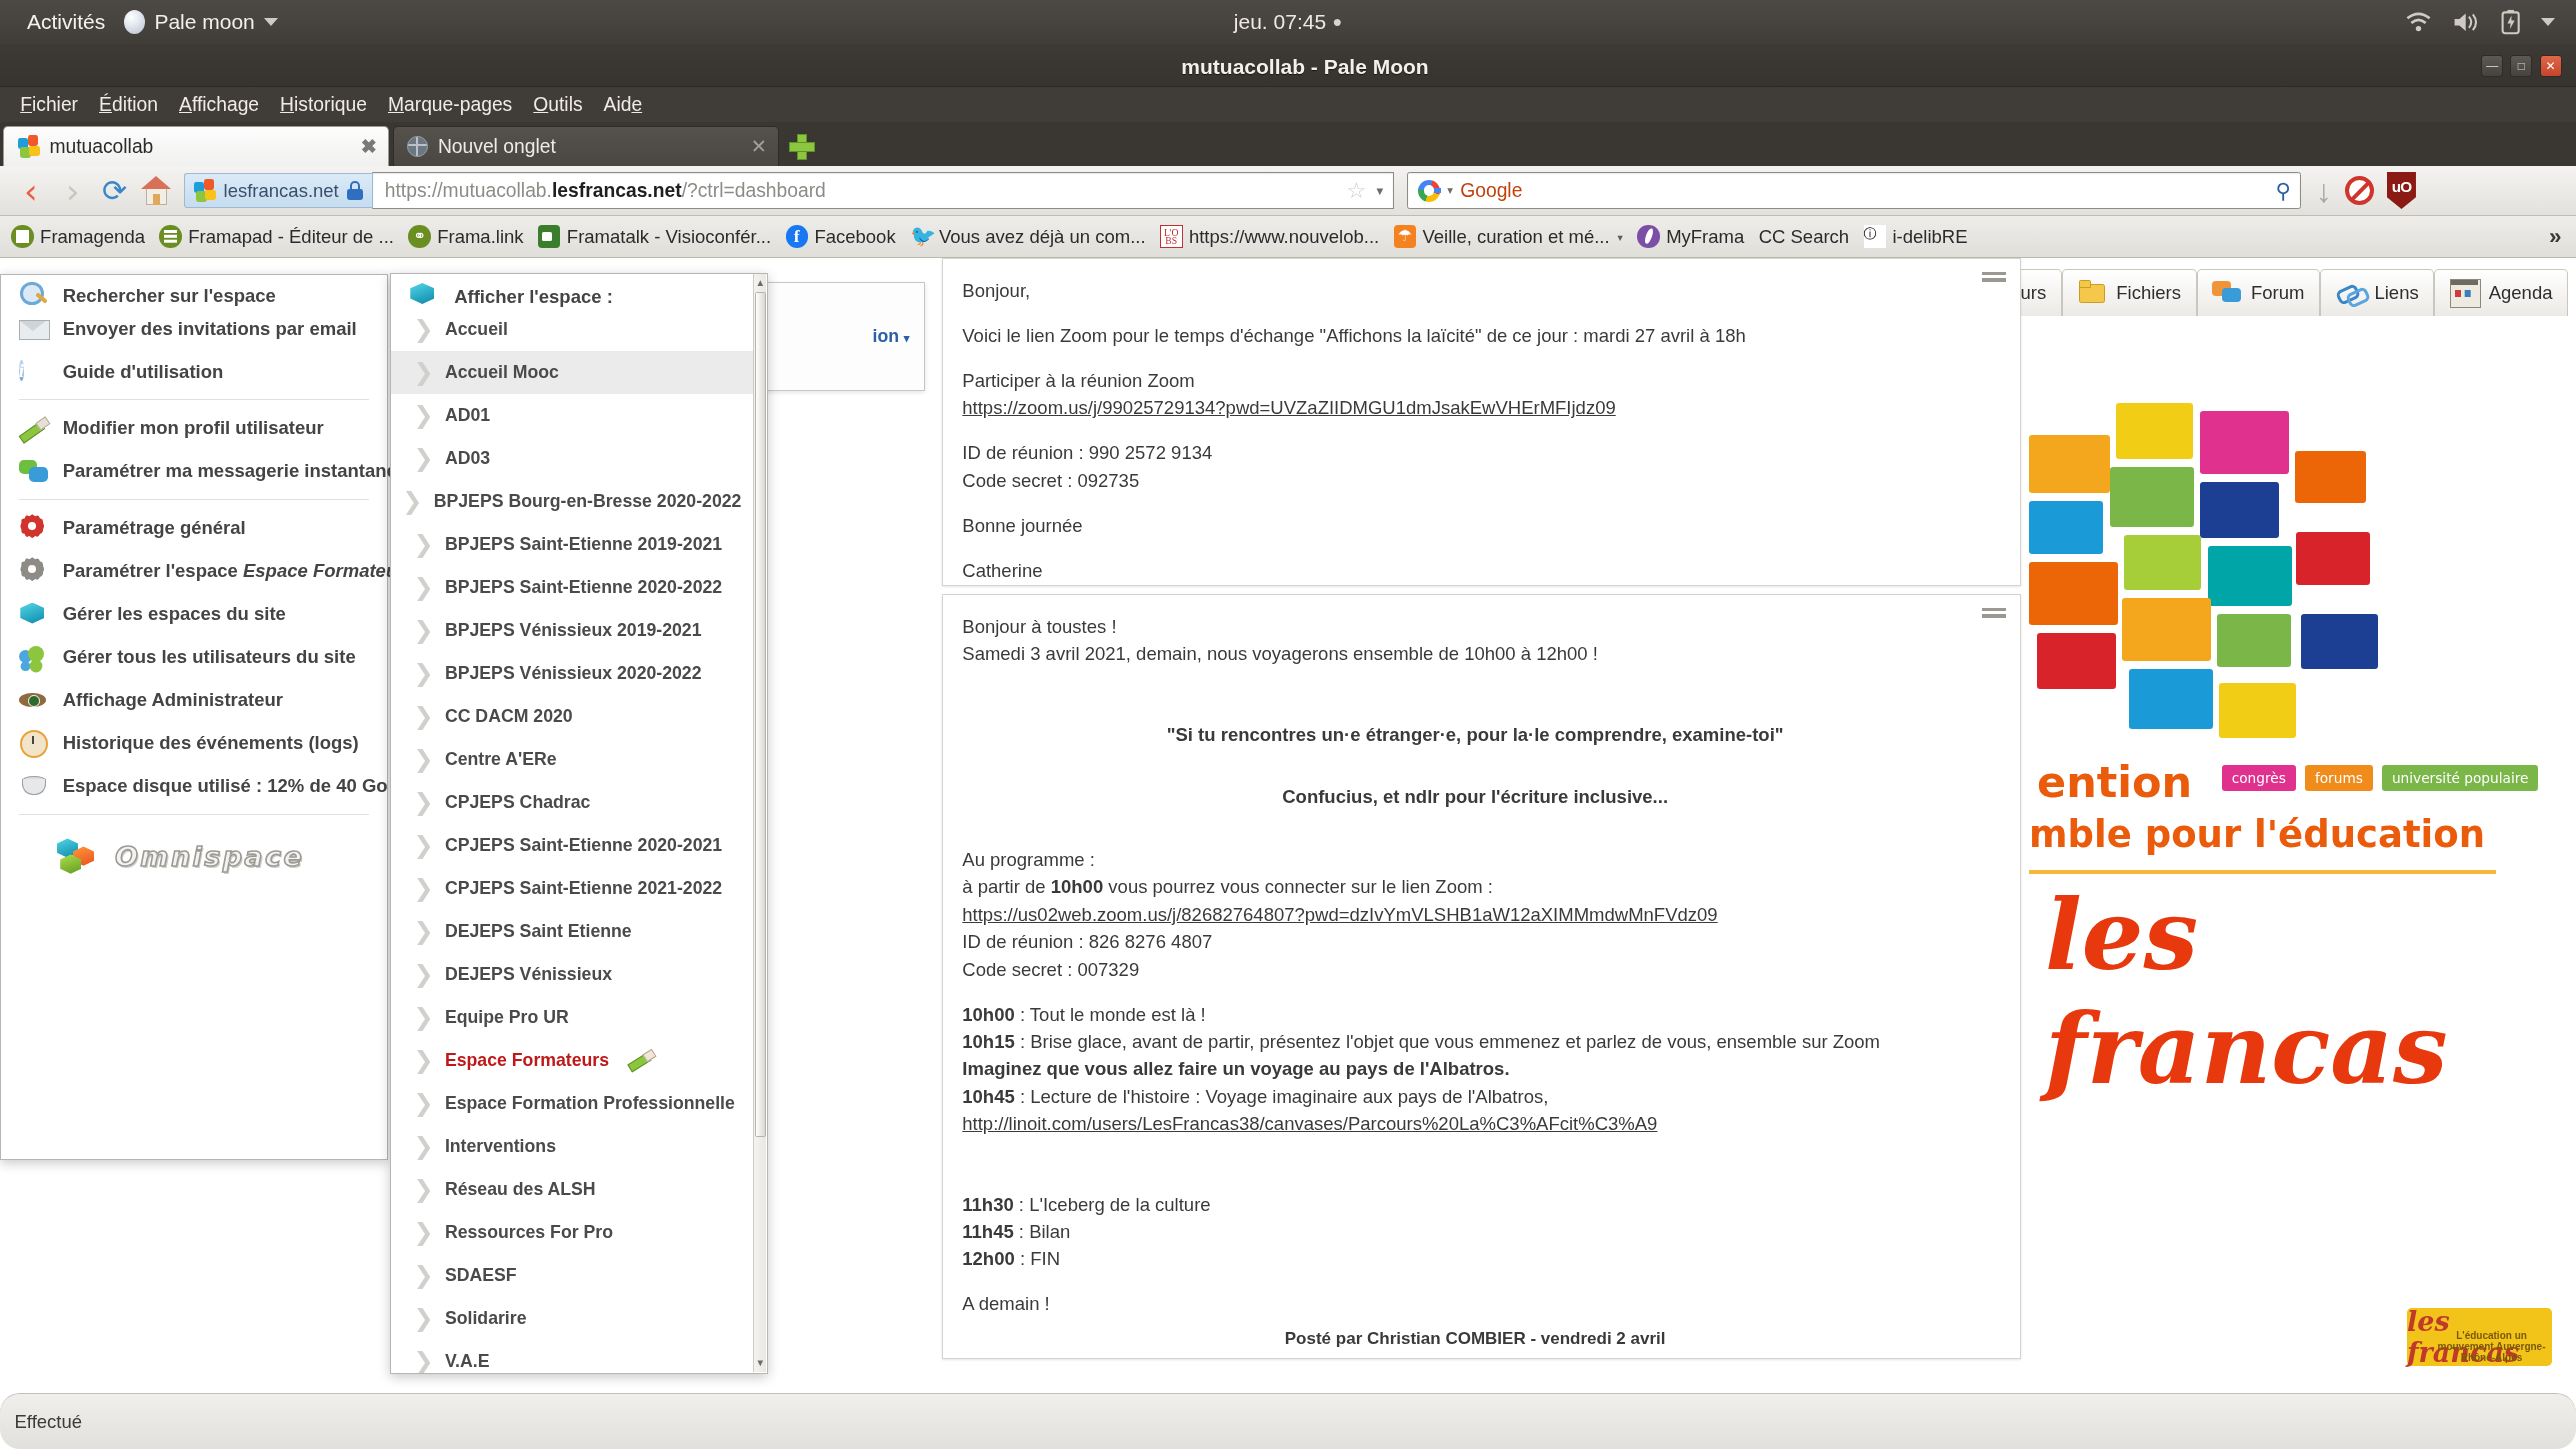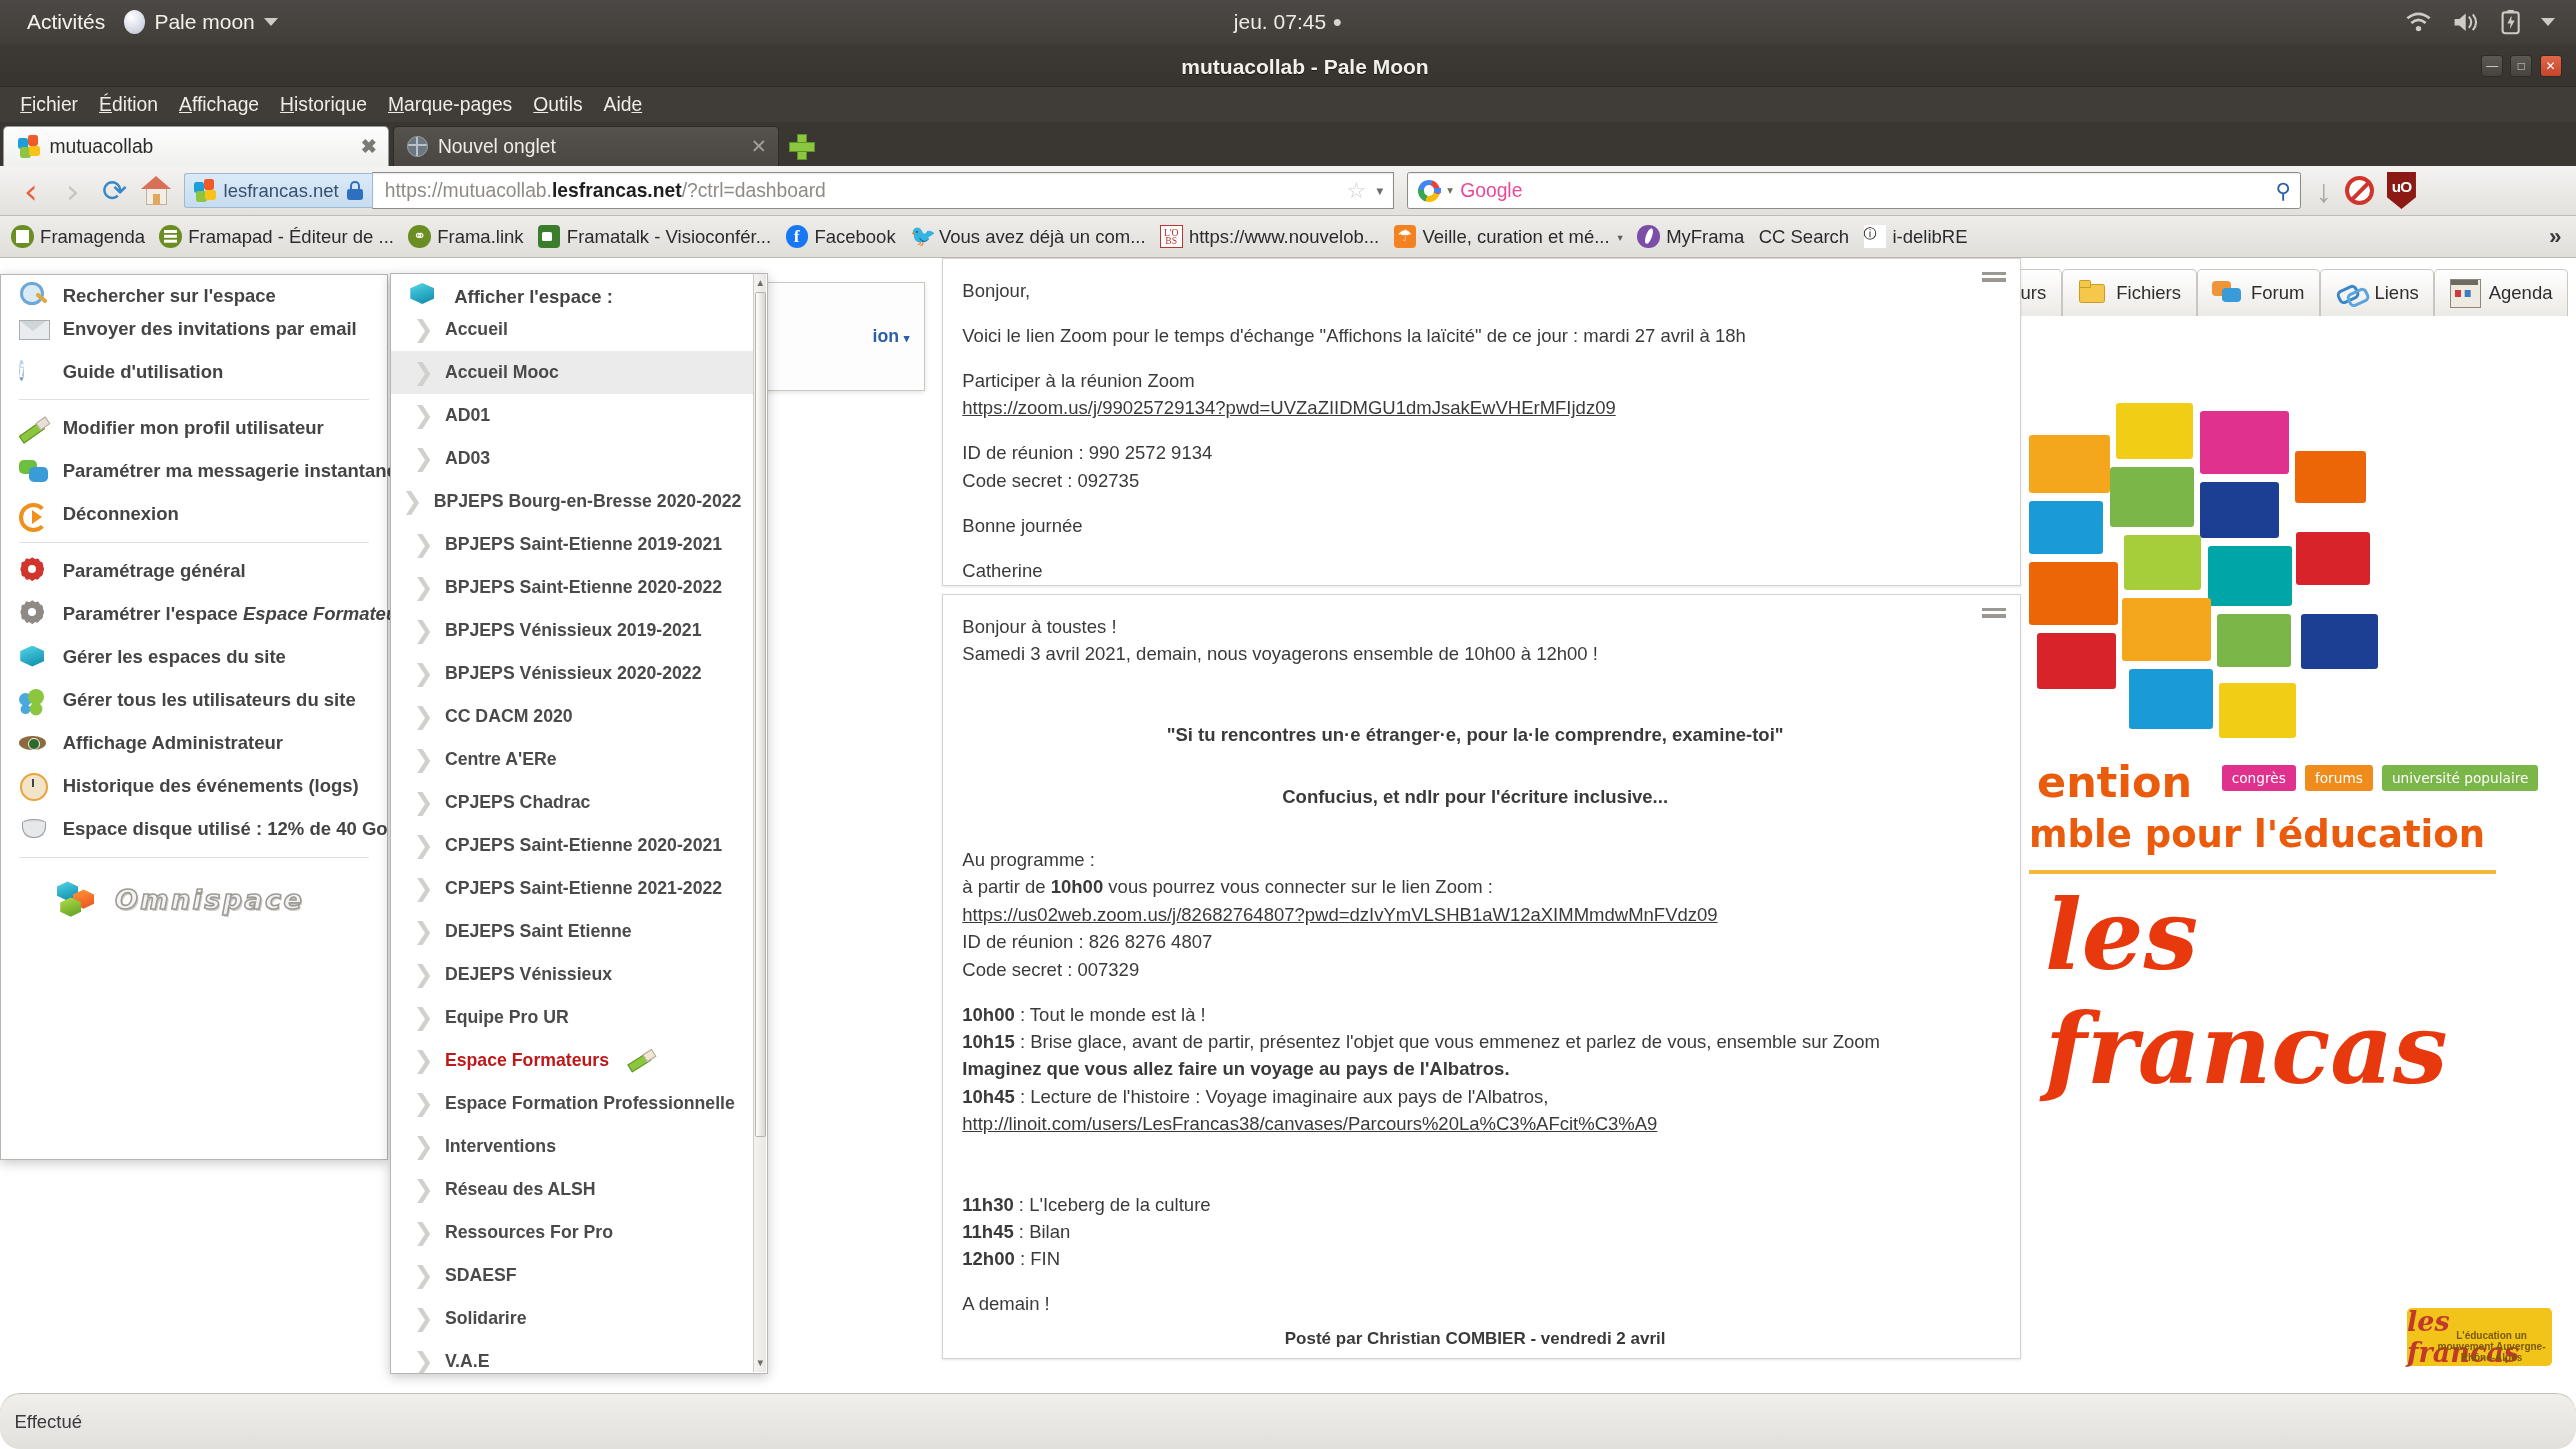--- a/index.html
+++ b/index.html
@@ -201,21 +201,21 @@
   }
   .g-logo::after {
     content:''; position:absolute; left:5.6px; top:5.6px; width:10.5px;height:10.5px;
     background:#fff; border-radius:50%;
   }
   .g-logo::before {
     content:''; position:absolute; left:10.5px; top:8.9px; width:12px;height:4.8px;
     background:#4285f4;
   }
   .search-caret { color:#6f6c66; font-size: 11.3px; }
-  .search-engine { flex:1; font-size: 19.3px; color:#ec4899; }
+  .search-engine { flex:1; font-size: 19.3px; color:#c2410c; }
   .mag-ico { color: #2a5fa8; font-size: 21px; }
 
   .nav-right { display:flex; align-items:center; gap: 13px; margin-left: 14.5px; }
   .dl-arrow { font-size: 32px; color: #a9a6a0; line-height: 1; }
   .noscript-ico {
     width: 29px; height: 29px; border-radius: 50%;
     border: 4px solid #d0342c; position: relative; background: #fff;
   }
   .noscript-ico::after {
     content:''; position:absolute; left:-2.4px; top: 8.9px; width: 27px; height: 4px;
@@ -822,24 +822,20 @@
     </div>
     <div class="menu-sep"></div>
     <div class="menu-row">
       <span class="m-ico mi-pencil"></span>
       <span>Modifier mon profil utilisateur</span>
     </div>
     <div class="menu-row">
       <span class="m-ico mi-chat"></span>
       <span>Paramétrer ma messagerie instantanée</span>
     </div>
-    <div class="menu-row">
-      <span class="m-ico mi-logout"></span>
-      <span>Déconnexion</span>
-    </div>
     <div class="menu-sep"></div>
     <div class="menu-row">
       <span class="m-ico mi-gear-red"></span>
       <span>Paramétrage général</span>
     </div>
     <div class="menu-row">
       <span class="m-ico mi-gear-grey"></span>
       <span><span>Paramétrer l'espace </span><i>Espace Formateurs</i></span>
     </div>
     <div class="menu-row">

